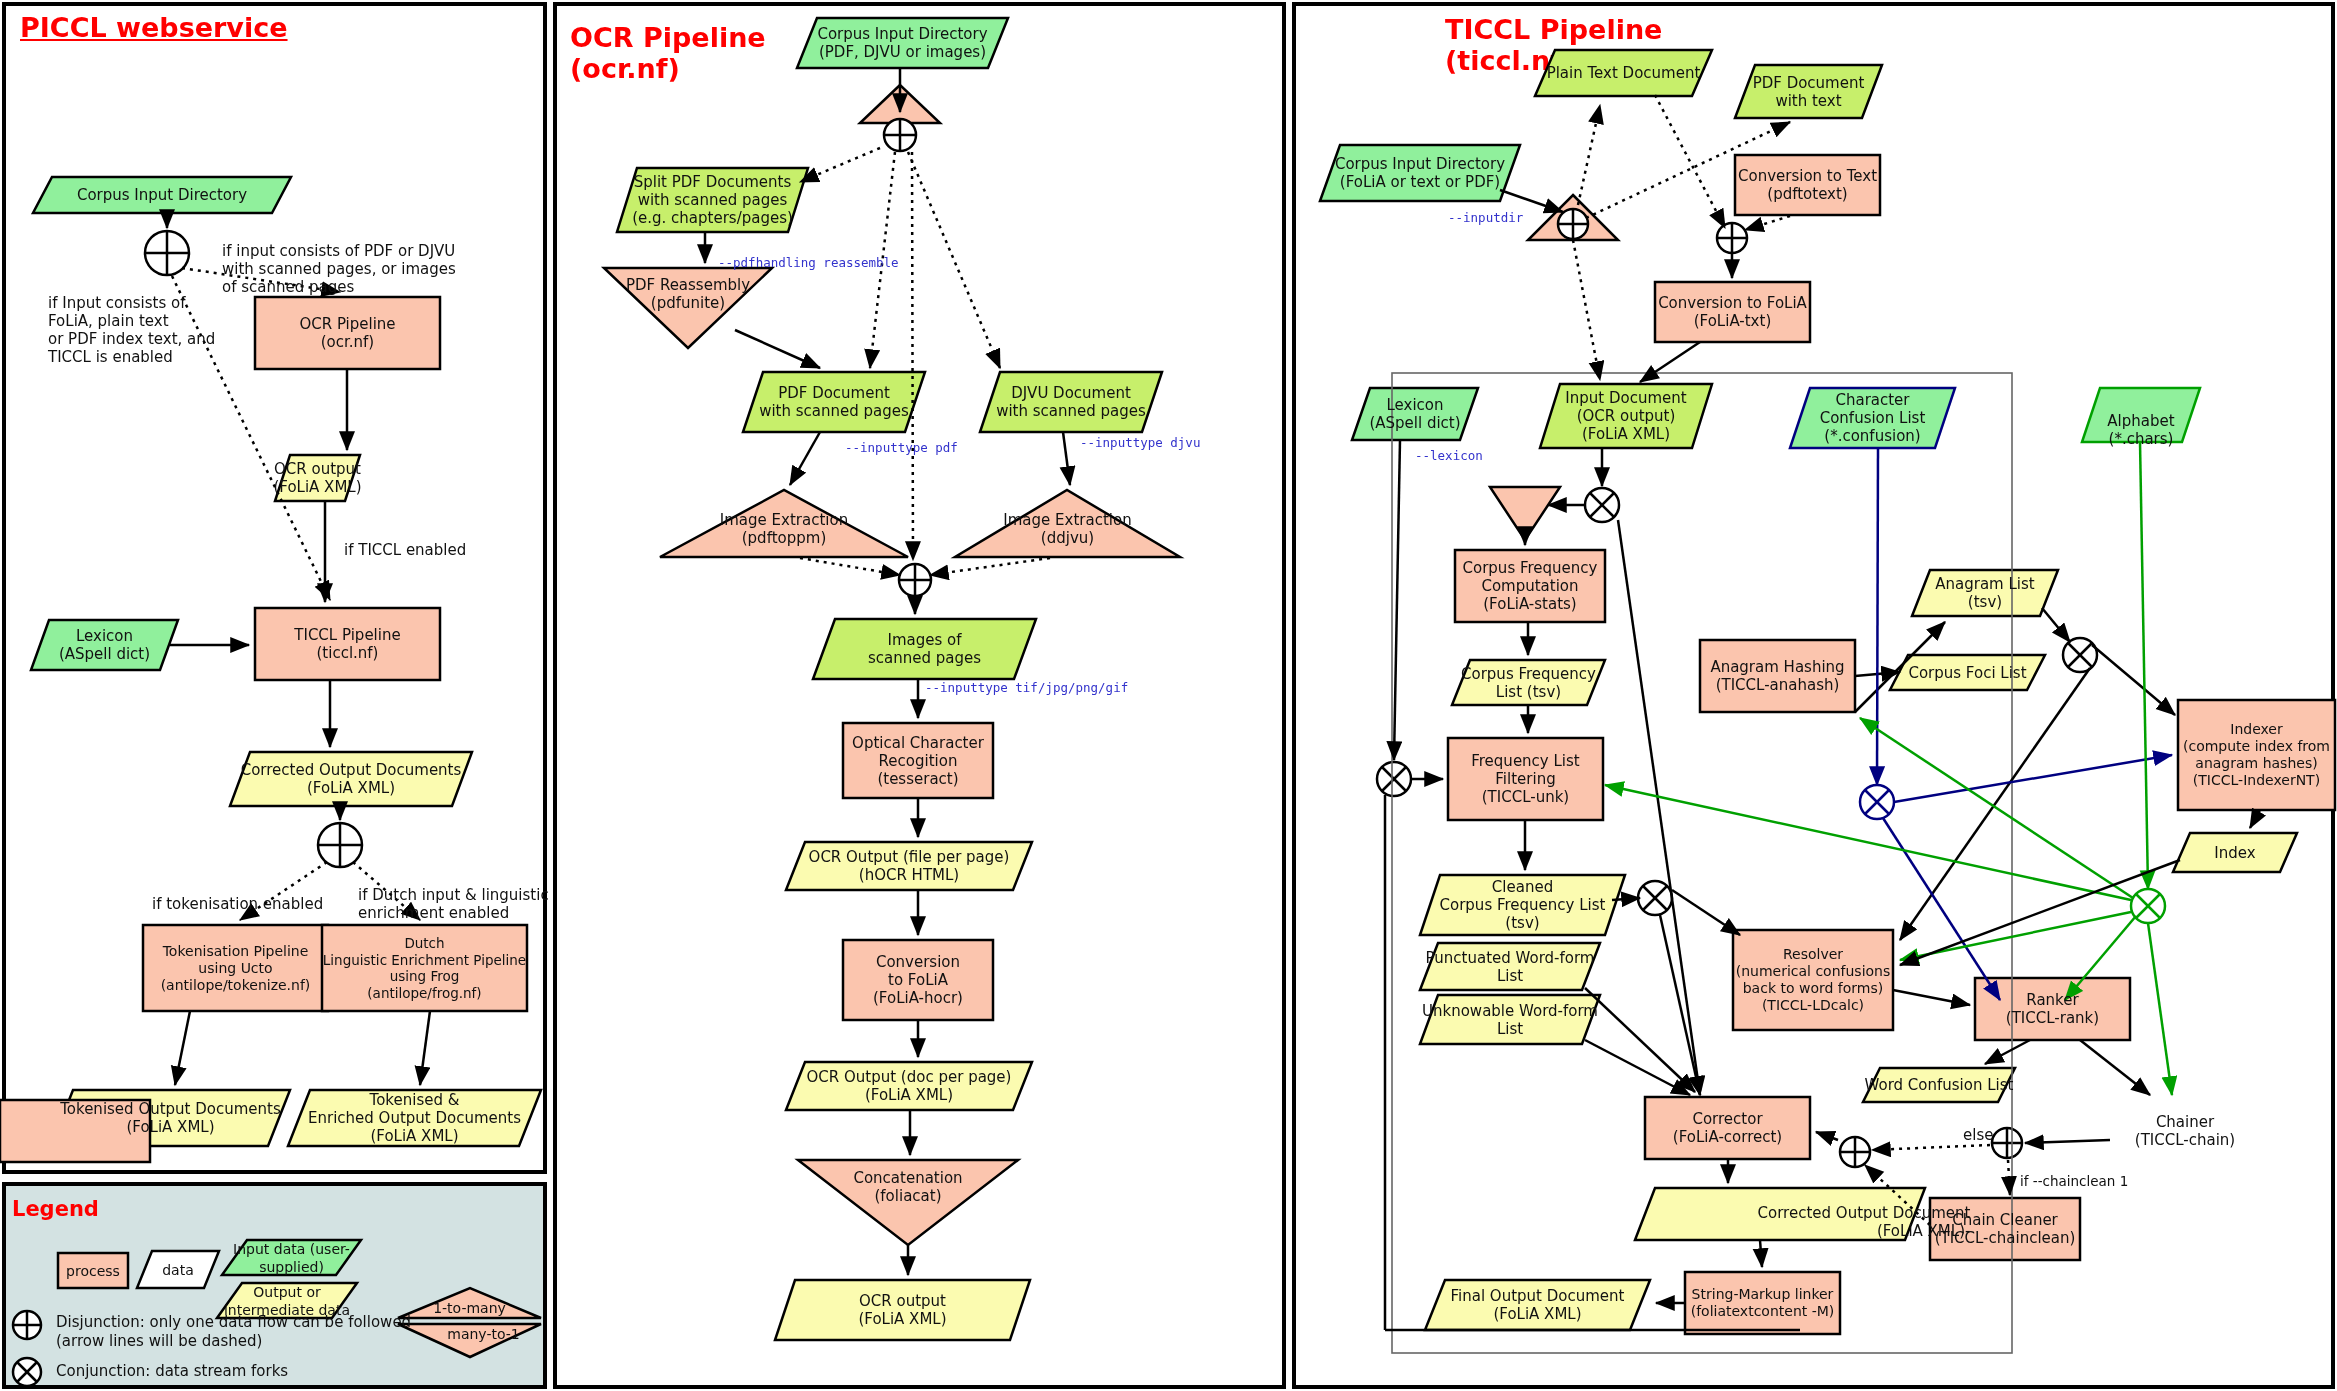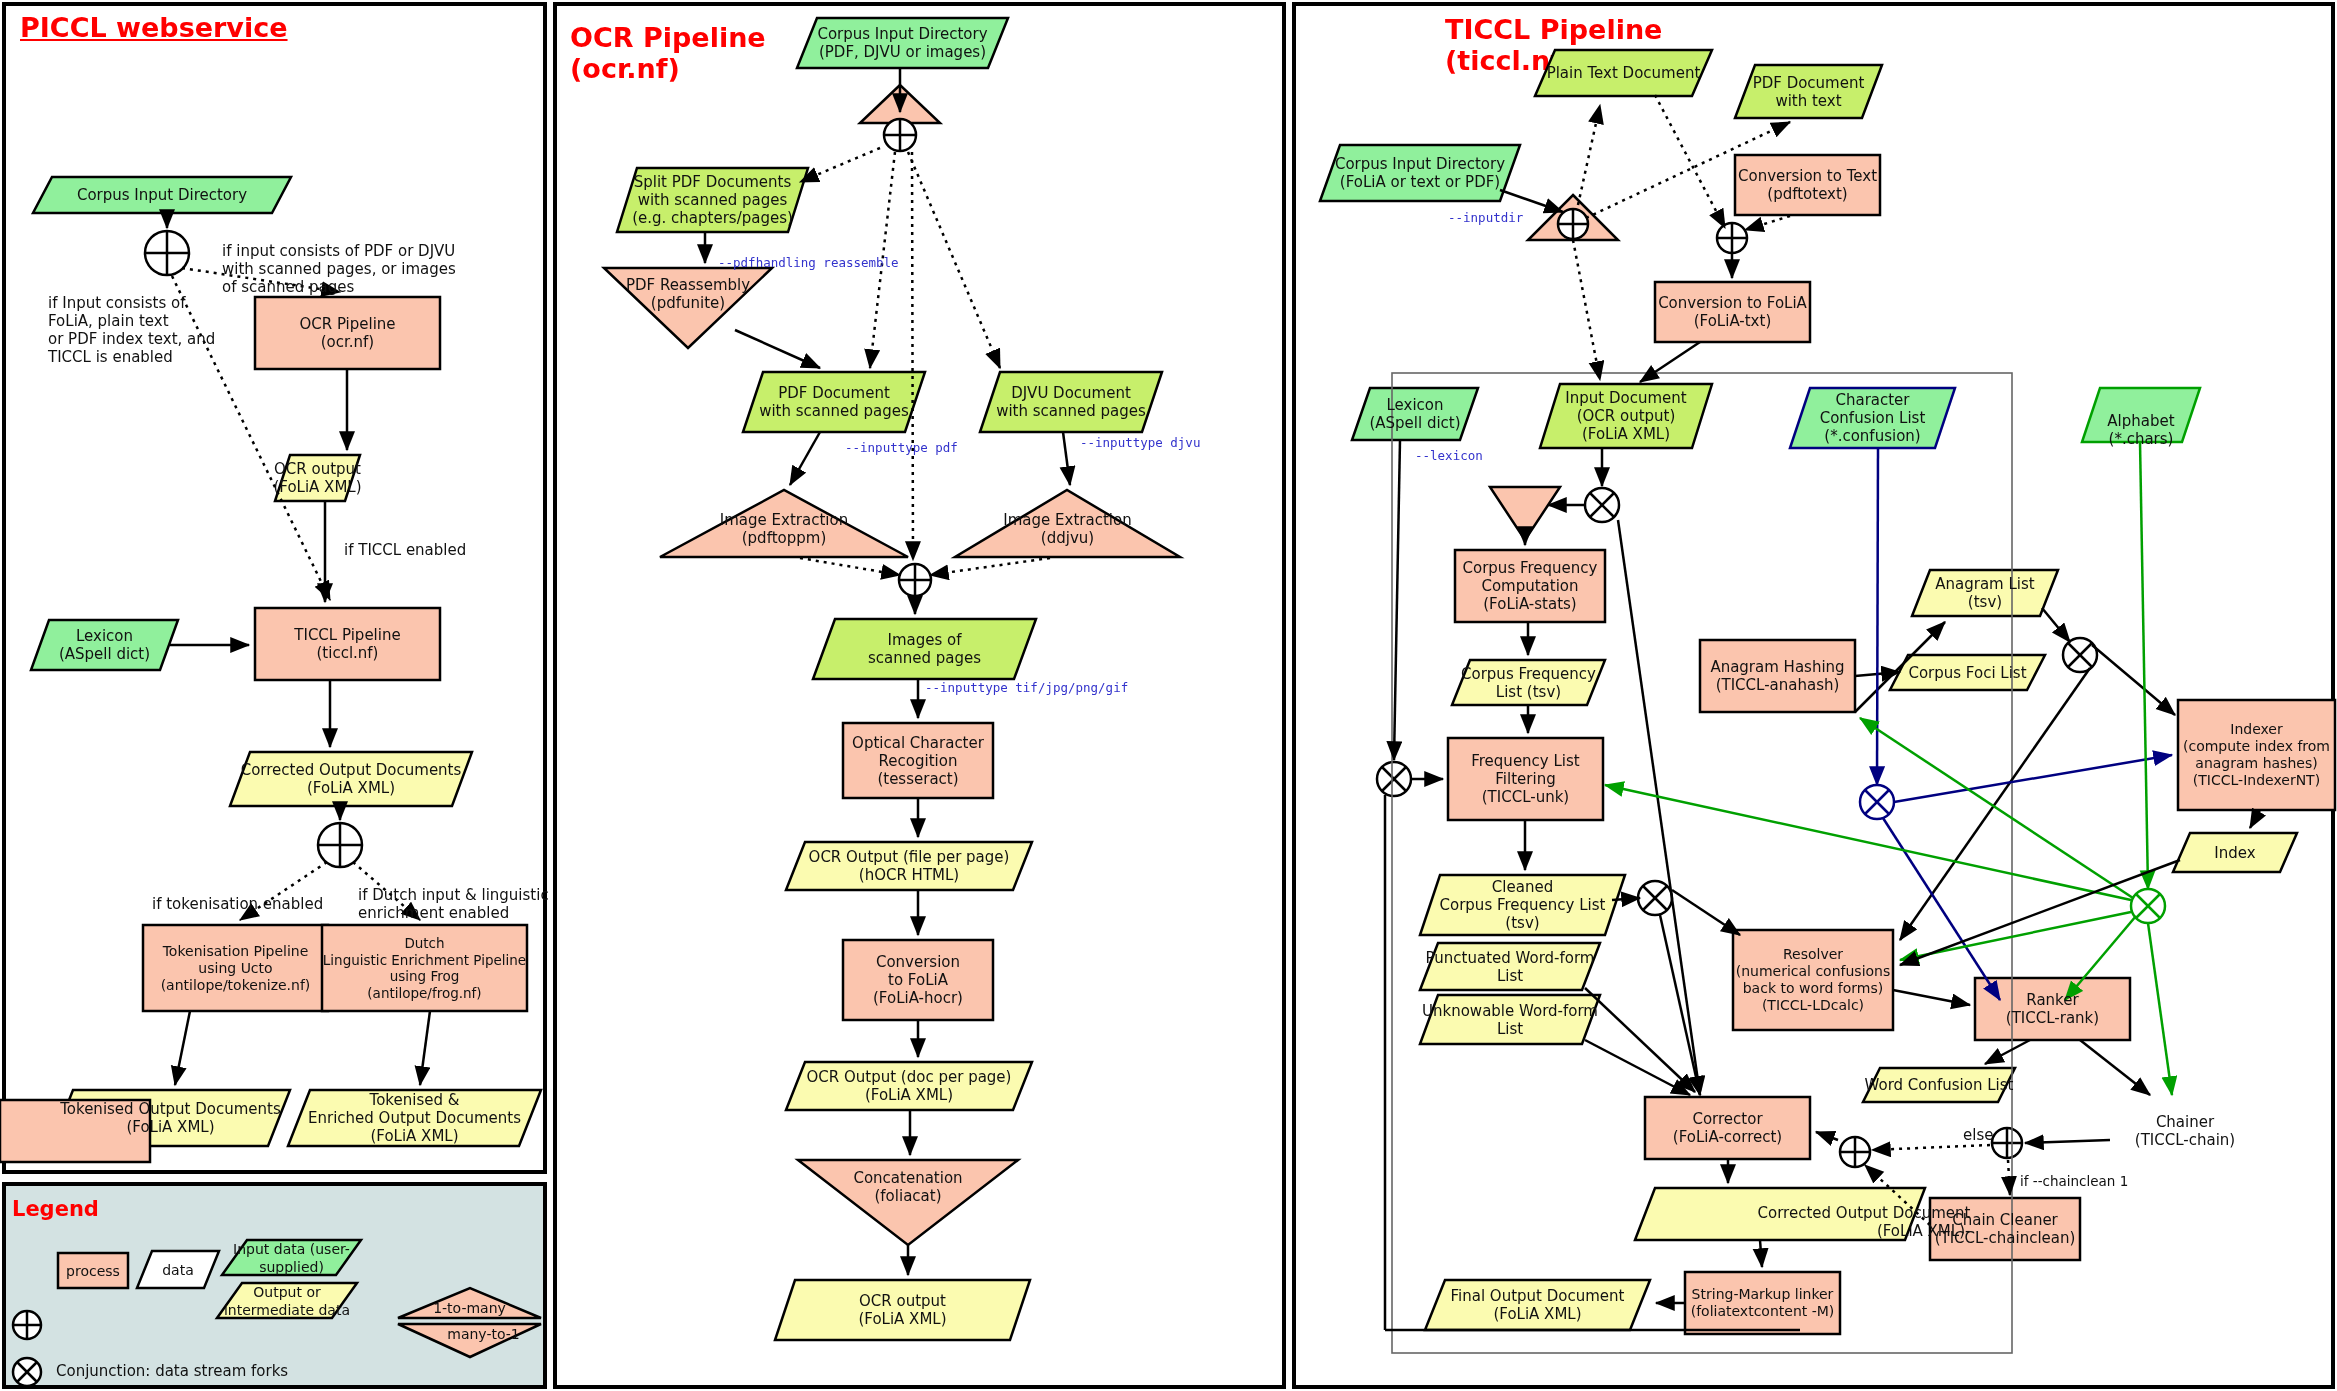--- a/index.html
+++ b/index.html
@@ -460,15 +460,17 @@
   <div class="lbl" style="left:1963px;top:1126px;">else</div>
   <div class="lbl" style="left:2020px;top:1172px;font-size:13.5px;">if --chainclean 1</div>
 
   <div class="legend-title" style="left:12px;top:1197px;">Legend</div>
   <div class="node" style="left:58px;top:1253px;width:70px;height:35px;font-size:14px;">process</div>
   <div class="node" style="left:137px;top:1251px;width:82px;height:37px;font-size:14px;">data</div>
   <div class="node" style="left:222px;top:1240px;width:139px;height:35px;font-size:14px;">Input data (user-supplied)</div>
   <div class="node" style="left:217px;top:1283px;width:140px;height:35px;font-size:14px;">Output or intermediate data</div>
   <div class="node" style="left:398px;top:1298px;width:143px;height:20px;font-size:14px;">1-to-many</div>
   <div class="node" style="left:412px;top:1324px;width:143px;height:20px;font-size:14px;">many-to-1</div>
+  <div class="legend-txt" style="left:56px;top:1313px;">Disjunction: only one data flow can be followed
+(arrow lines will be dashed)</div>
   <div class="legend-txt" style="left:56px;top:1362px;">Conjunction: data stream forks</div>
 
 </div>
 
 </body></html>

